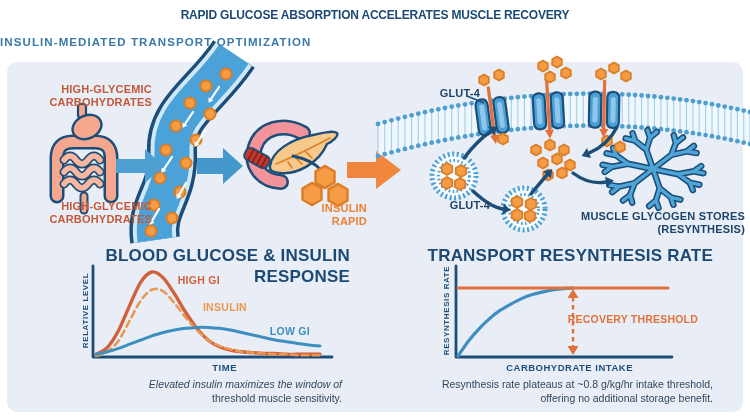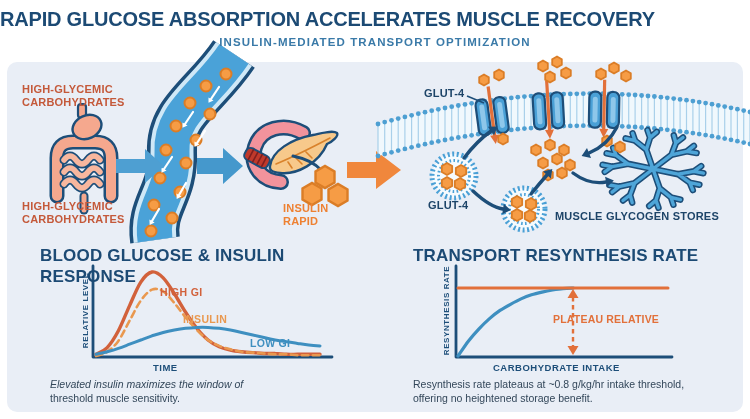--- a/index.html
+++ b/index.html
@@ -1,43 +1,43 @@
 <!DOCTYPE html>
 <html><head>
 <meta charset="utf-8">
 <style>
   html,body{margin:0;padding:0}
   body{width:750px;height:419px;position:relative;overflow:hidden;
        background:#ffffff;font-family:"Liberation Sans",sans-serif;}
   .panel{position:absolute;left:7px;top:62px;width:736px;height:350px;
          background:#e9eef6;border-radius:10px;}
   #illu{position:absolute;left:0;top:0;z-index:2;}
-  .lbl{position:absolute;z-index:3;text-align:left;font-weight:bold;line-height:1.22;letter-spacing:.2px;}
-  .hdr-title{position:absolute;z-index:3;left:0;top:8px;width:750px;
-             font-size:20px;font-weight:800;color:#1c4a74;letter-spacing:-.2px;white-space:nowrap;}
-  .hdr-sub{position:absolute;z-index:3;left:0;top:36px;width:750px;text-align:center;
+  .lbl{position:absolute;z-index:3;text-align:right;font-weight:bold;line-height:1.22;letter-spacing:.2px;}
+  .hdr-title{position:absolute;z-index:3;left:0;top:8px;width:750px;text-align:center;
+             font-size:12px;font-weight:800;color:#1c4a74;letter-spacing:-.2px;white-space:nowrap;}
+  .hdr-sub{position:absolute;z-index:3;left:0;top:36px;width:750px;
            font-size:11.5px;font-weight:bold;color:#3a7aa8;letter-spacing:1.1px;white-space:nowrap;}
   .carbs{width:130px;font-size:11px;color:#c4593a;}
   .carbs-top{left:22px;top:83px;}
   .carbs-bottom{left:22px;top:200px;}
   .spike{left:283px;top:202px;width:84px;font-size:11px;color:#ee8132;}
   .glut4a{left:424px;top:87px;width:56px;font-size:11px;color:#1d4468;}
   .glut4b{left:428px;top:199px;width:62px;font-size:11px;color:#1d4468;}
   .glyco{left:555px;top:210px;width:190px;font-size:11px;color:#1d4468;line-height:1.18;}
   .c-title{font-size:17px;font-weight:800;color:#1c4a74;letter-spacing:.2px;}
   .c1-title{left:40px;top:246px;width:310px;}
   .c2-title{left:413px;top:246px;width:300px;}
   .ylab{position:absolute;z-index:3;text-align:center;font-size:8px;font-weight:bold;color:#1d4e79;
         letter-spacing:.6px;transform:rotate(-90deg);transform-origin:center;white-space:nowrap;}
   .y1{left:40px;top:306px;width:90px;}
   .y2{left:394px;top:306px;width:104px;}
   .xlab{font-size:9.5px;color:#1d4e79;letter-spacing:.5px;}
-  .x1{left:153px;top:362px;width:100px;}
+  .x1{left:137px;top:362px;width:100px;}
   .x2{left:493px;top:362px;width:140px;}
-  .curve-lbl{font-size:10.5px;font-weight:800;letter-spacing:.3px;margin-top:12px;}
+  .curve-lbl{font-size:10.5px;font-weight:800;letter-spacing:.3px;}
   .s-high{left:160px;top:274px;width:60px;color:#d2613b;}
   .s-ins{left:183px;top:301px;width:64px;color:#e9984f;}
   .s-low{left:250px;top:325px;width:60px;color:#3e8fc0;}
   .plateau{left:553px;top:313px;width:145px;font-size:10.5px;font-weight:800;color:#e2703a;line-height:1.3;}
   .cap{font-weight:normal;font-size:10.5px;color:#33475a;letter-spacing:0;}
   .cap1a{left:50px;top:378px;width:292px;font-style:italic;}
   .cap1b{left:50px;top:392px;width:292px;}
   .cap2a{left:413px;top:378px;width:300px;}
   .cap2b{left:413px;top:392px;width:300px;}
 </style>
@@ -402,31 +402,32 @@
   <div>CARBOHYDRATES</div>
 </div>
 <div class="lbl spike">
   <div>INSULIN</div>
   <div>RAPID</div>
 </div>
 <div class="lbl glut4a">GLUT-4</div>
 <div class="lbl glut4b">GLUT-4</div>
 <div class="lbl glyco">
   <div>MUSCLE GLYCOGEN STORES</div>
+  <div>(RESYNTHESIS)</div>
 </div>
 
 <div class="lbl c-title c1-title">BLOOD GLUCOSE &amp; INSULIN RESPONSE</div>
 <div class="ylab y1">RELATIVE LEVEL</div>
 <div class="lbl xlab x1">TIME</div>
 <div class="lbl curve-lbl s-high">HIGH GI</div>
 <div class="lbl curve-lbl s-ins">INSULIN</div>
 <div class="lbl curve-lbl s-low">LOW GI</div>
 <div class="lbl cap cap1a">Elevated insulin maximizes the window of</div>
 <div class="lbl cap cap1b">threshold muscle sensitivity.</div>
 
 <div class="lbl c-title c2-title">TRANSPORT RESYNTHESIS RATE</div>
 <div class="ylab y2">RESYNTHESIS RATE</div>
 <div class="lbl xlab x2">CARBOHYDRATE INTAKE</div>
 <div class="lbl plateau">
-  <div>PLATEAU RELATIVE</div>
+  <div>RECOVERY THRESHOLD</div>
 </div>
 <div class="lbl cap cap2a">Resynthesis rate plateaus at ~0.8 g/kg/hr intake threshold,</div>
-<div class="lbl cap cap2b">offering no heightened storage benefit.</div>
+<div class="lbl cap cap2b">offering no additional storage benefit.</div>
 
 </body></html>

